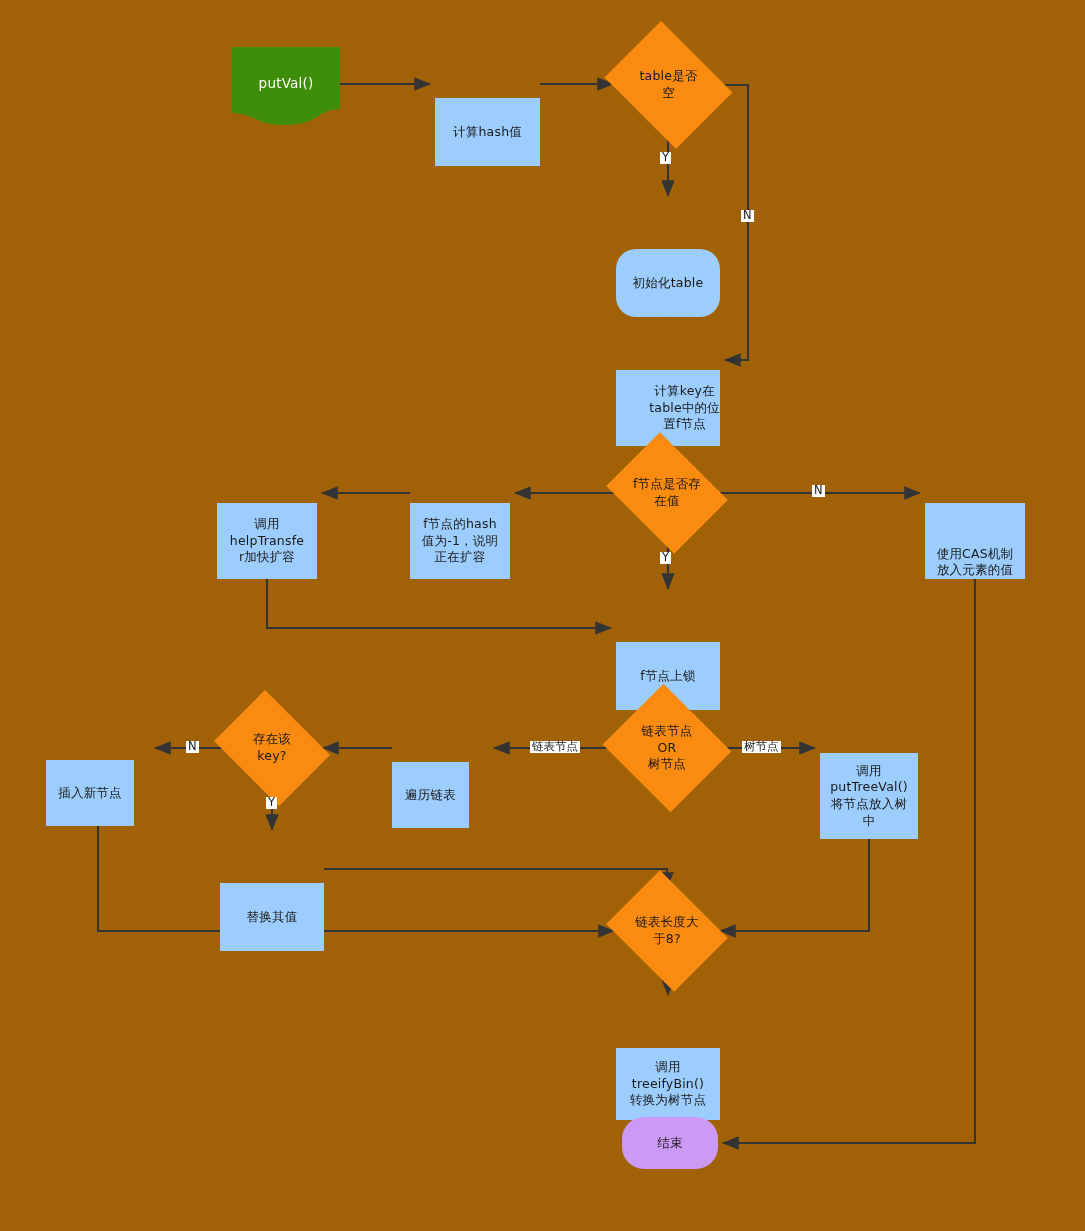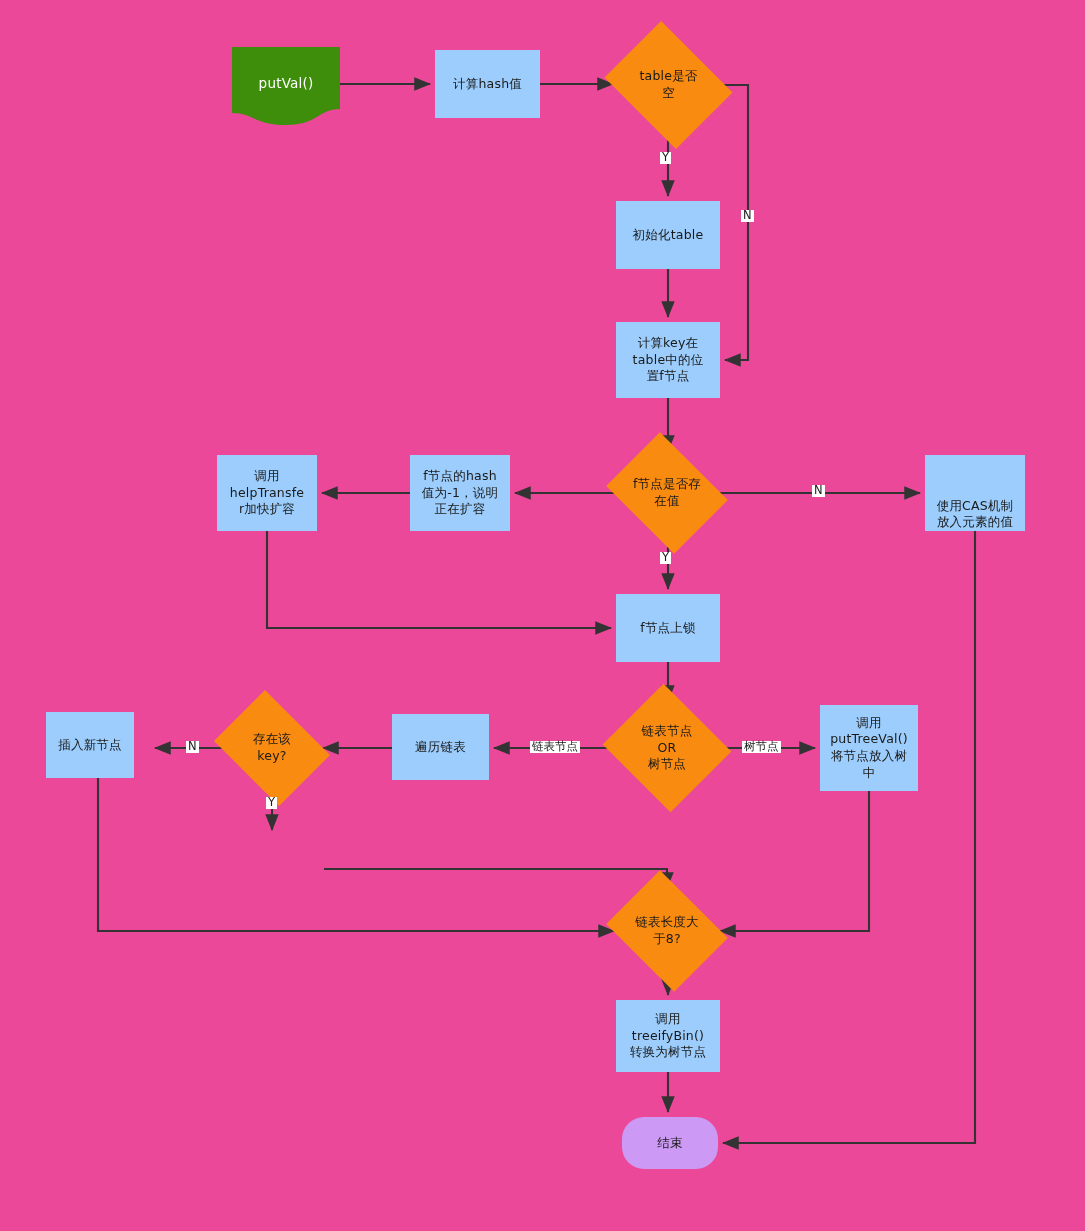--- a/index.html
+++ b/index.html
@@ -8,21 +8,21 @@
     padding: 0;
     background: #ffffff;
   }
   body {
     font-family: "DejaVu Sans", "Liberation Sans", sans-serif;
   }
   #canvas {
     position: relative;
     width: 1085px;
     height: 1231px;
-    background: #ec4899;
+    background: #a16207;
     overflow: hidden;
   }
   #edges {
     position: absolute;
     left: 0;
     top: 0;
     width: 1085px;
     height: 1231px;
   }
   .node {
@@ -34,20 +34,21 @@
     text-align: center;
     color: #1a1a1a;
     font-size: 12.5px;
     line-height: 1.33;
     letter-spacing: 0.2px;
     white-space: pre-line;
     z-index: 3;
   }
   .node.process {
     background: #9CCDFC;
+    margin-top: 48px;
   }
   .node.decision {
     background: transparent;
     text-align: center;
   }
   .node.decision .dia-shape {
     position: absolute;
     left: 0;
     top: 0;
     width: 100%;
@@ -157,25 +158,25 @@
   <div class="node process" style="left:435px; top:50px; width:105px; height:68px;">
     <span>计算hash值</span>
   </div>
 
   <div class="node decision" style="left:618px; top:45px; width:101px; height:80px;">
     <div class="dia-shape"></div>
     <span class="dia-label">table是否
 空</span>
   </div>
 
-  <div class="node process" style="left:616px; top:201px; width:104px; height:68px;">
+  <div class="node process" style="left:616px; top:201px; width:104px; height:68px;border-radius:20px;">
     <span>初始化table</span>
   </div>
 
-  <div class="node process" style="left:616px; top:322px; width:104px; height:76px;">
+  <div class="node process" style="left:616px; top:322px; width:104px; height:76px;justify-content:flex-end;">
     <span>计算key在
 table中的位
 置f节点</span>
   </div>
 
   <div class="node decision" style="left:619px; top:455px; width:96px; height:76px;">
     <div class="dia-shape"></div>
     <span class="dia-label">f节点是否存
 在值</span>
   </div>
@@ -201,41 +202,44 @@
     <span>f节点上锁</span>
   </div>
 
   <div class="node decision" style="left:619px; top:705px; width:96px; height:86px;">
     <div class="dia-shape"></div>
     <span class="dia-label">链表节点
 OR
 树节点</span>
   </div>
 
-  <div class="node process" style="left:392px; top:714px; width:97px; height:66px;">
+  <div class="node process" style="left:392px; top:714px; width:77px; height:66px;">
     <span>遍历链表</span>
   </div>
 
   <div class="node decision" style="left:226px; top:712px; width:92px; height:72px;">
     <div class="dia-shape"></div>
     <span class="dia-label">存在该
 key?</span>
   </div>
 
   <div class="node process" style="left:46px; top:712px; width:88px; height:66px;">
     <span>插入新节点</span>
   </div>
 
   <div class="node process" style="left:820px; top:705px; width:98px; height:86px;">
     <span>调用
 putTreeVal()
 将节点放入树
 中</span>
   </div>
 
+  <div class="node process" style="left:220px; top:835px; width:104px; height:68px;">
+    <span>替换其值</span>
+  </div>
 
   <div class="node decision" style="left:619px; top:893px; width:96px; height:76px;">
     <div class="dia-shape"></div>
     <span class="dia-label">链表长度大
 于8?</span>
   </div>
 
   <div class="node process" style="left:616px; top:1000px; width:104px; height:72px;">
     <span>调用
 treeifyBin()

